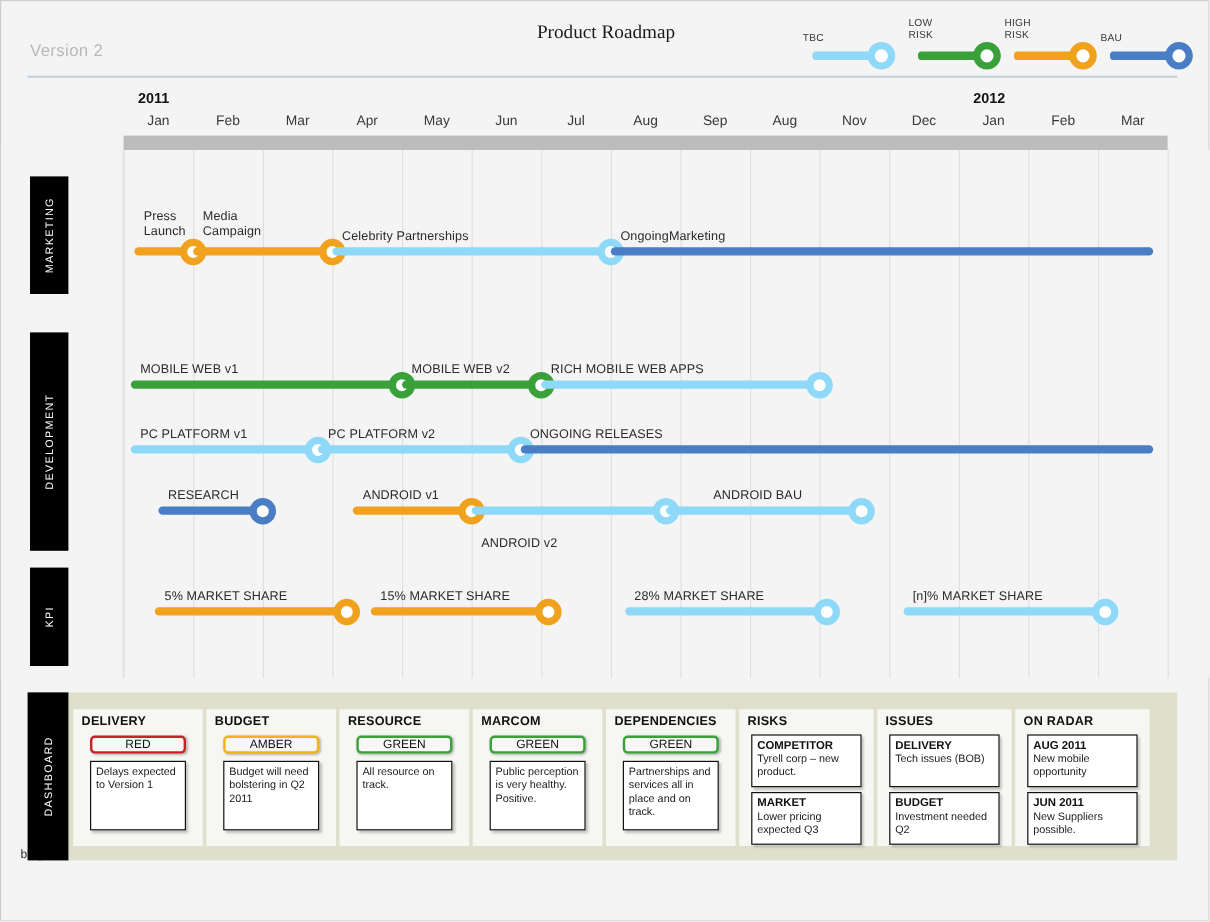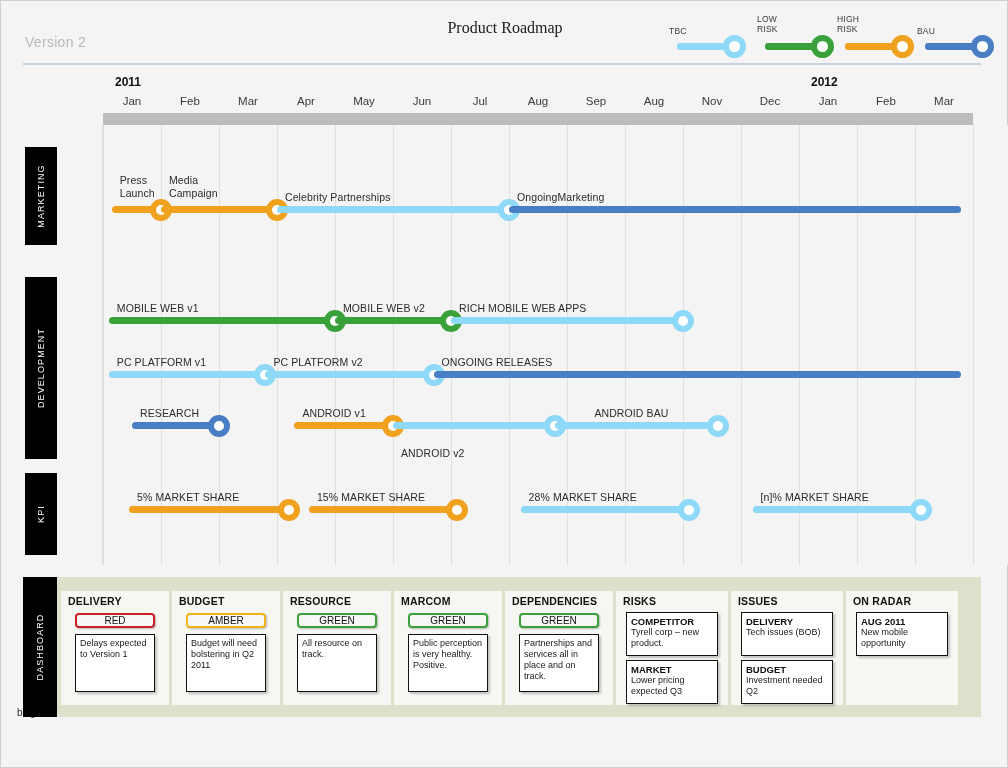--- a/index.html
+++ b/index.html
@@ -338,17 +338,21 @@
             <div class="ib-title">BUDGET</div>
             <div class="ib-body">Investment needed Q2</div>
           </div>
         </div>
         <div class="dash-col" style="left: 785px; width: 112px;">
           <div class="dash-col-title">ON RADAR</div>
           <div class="item-box" style="top: 21px;">
             <div class="ib-title">AUG 2011</div>
             <div class="ib-body">New mobile opportunity</div>
           </div>
+          <div class="item-box" style="top: 69px;">
+            <div class="ib-title">JUN 2011</div>
+            <div class="ib-body">New Suppliers possible.</div>
+          </div>
         </div>
       </div>
   </div>
 
 </div>
 
 </body></html>

